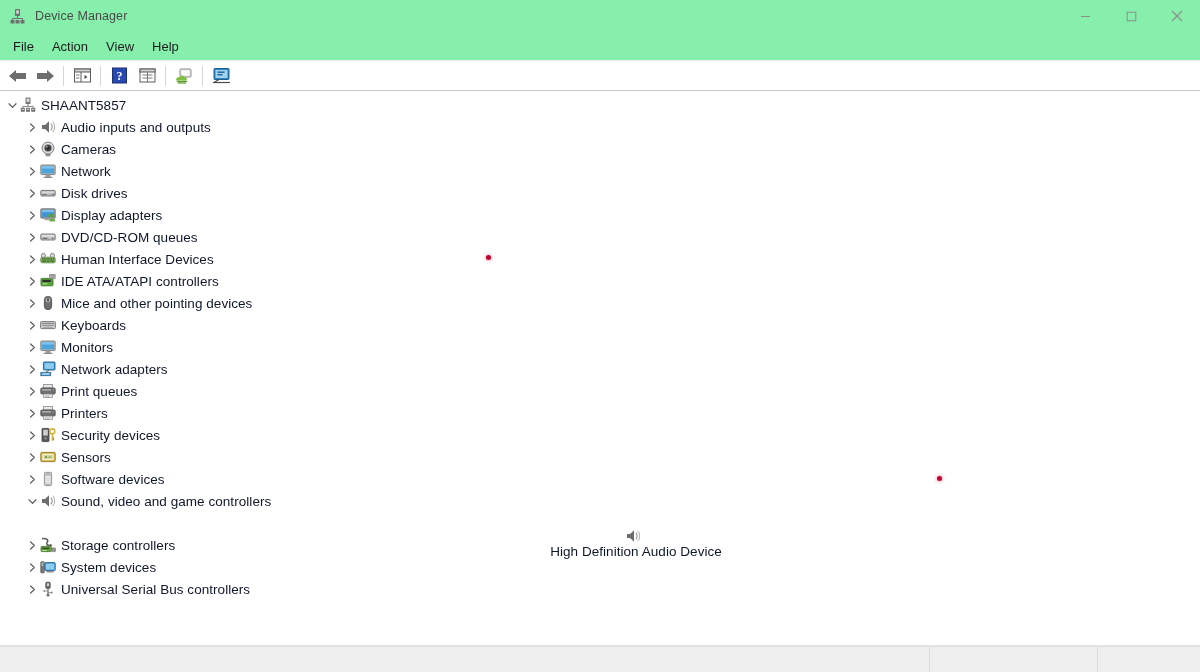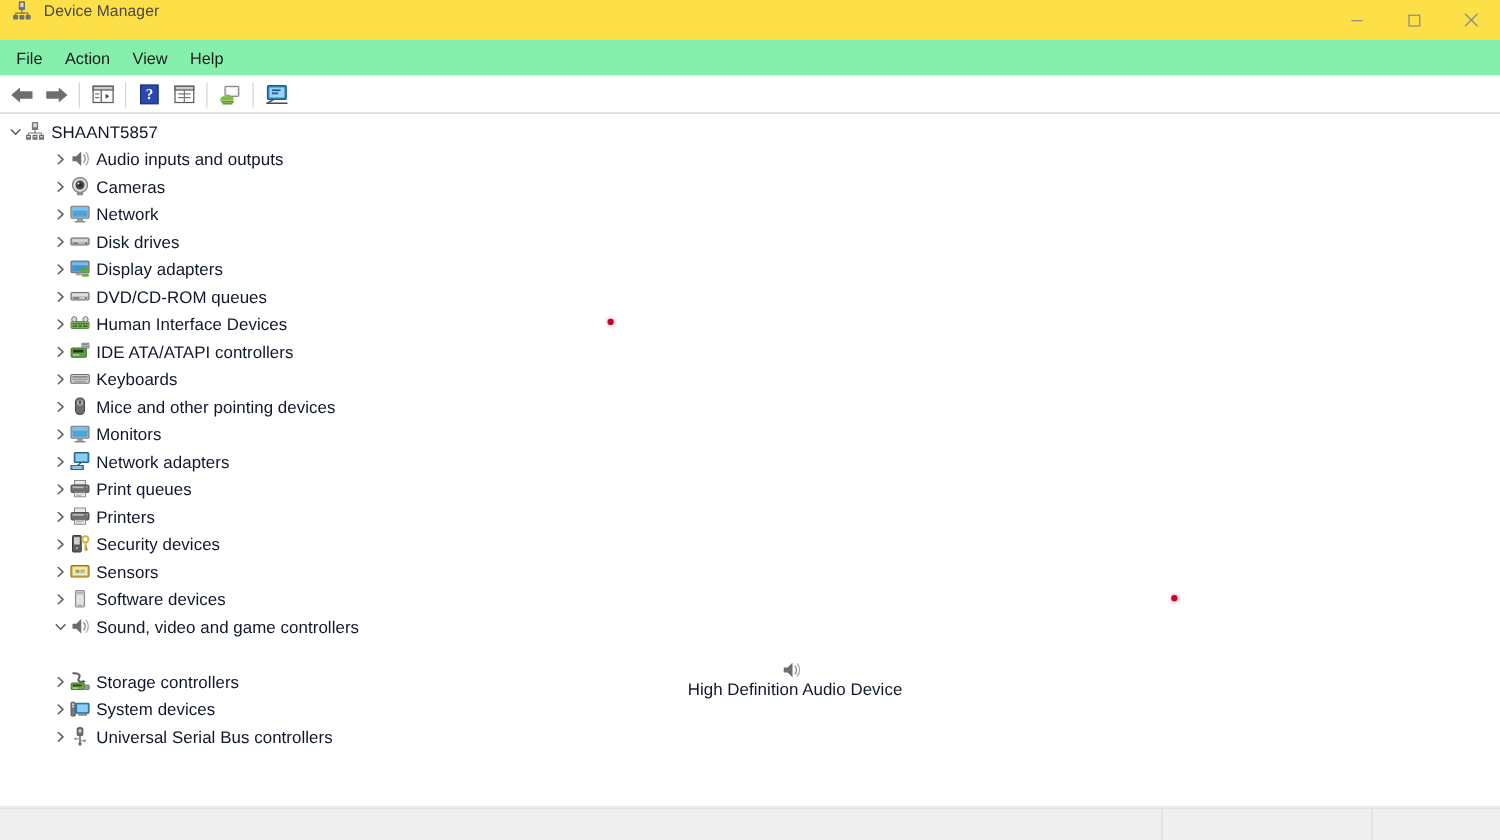--- a/index.html
+++ b/index.html
@@ -18,23 +18,23 @@
     height: 672px;
     background: #ffffff;
     display: flex;
     flex-direction: column;
   }
 
   
   .titlebar {
     height: 32px;
     min-height: 32px;
-    background: #fde047;
-    display: flex;
-    align-items: flex-start;
+    background: #86efac;
+    display: flex;
+    align-items: center;
     position: relative;
   }
   .title-left {
     display: flex;
     align-items: center;
     padding-left: 9px;
     gap: 9px;
   }
   .app-icon {
     width: 17px; height: 17px;
@@ -135,21 +135,21 @@
     position: relative;
     margin-right: 5px;
   }
   .node .nicon svg { display: block; }
   .node .nlabel {
     font-size: 13.5px;
     color: #0f172a;
     letter-spacing: 0.05px;
   }
   .lvl0 { padding-left: 4px; }
-  .lvl1 { padding-left: 40px; text-align: center; }
+  .lvl1 { padding-left: 24px; text-align: center; }
   .lvl2 { padding-left: 72px; flex-direction: column; }
   .lvl2 .nicon { margin-right: 7px; }
 
   
   .marker {
     position: absolute;
     width: 5px; height: 5px;
     border-radius: 50%;
     background: #c3002f;
     box-shadow: 0 0 3px 1px rgba(220,30,60,0.30);
@@ -451,43 +451,43 @@
           <span class="nlabel">IDE ATA/ATAPI controllers</span>
         </div>
         <div class="node lvl1">
           <span class="twisty">
             <svg width="9" height="9" viewBox="0 0 9 9">
     <path d="M2.6 1 L6.4 4.5 L2.6 8" fill="none" stroke="#5f5f5f" stroke-width="1.25" stroke-linecap="round" stroke-linejoin="round"></path>
             </svg>
           </span>
           <span class="nicon">
             <svg width="16" height="16" viewBox="0 0 16 16">
+      <rect x="4.4" y="1.4" width="7.2" height="13.2" rx="3.4" fill="#6e6e6e" stroke="#4a4a4a" stroke-width="0.9"></rect>
+      <rect x="5.6" y="2.6" width="4.8" height="5" rx="2" fill="#a9a9a9"></rect>
+      <line x1="8" y1="2.6" x2="8" y2="6.4" stroke="#4a4a4a" stroke-width="0.8"></line>
+      <rect x="7.3" y="3.6" width="1.4" height="2.4" rx="0.6" fill="#4a4a4a"></rect>
+    </svg>
+          </span>
+          <span class="nlabel">Mice and other pointing devices</span>
+        </div>
+        <div class="node lvl1">
+          <span class="twisty">
+            <svg width="9" height="9" viewBox="0 0 9 9">
+    <path d="M2.6 1 L6.4 4.5 L2.6 8" fill="none" stroke="#5f5f5f" stroke-width="1.25" stroke-linecap="round" stroke-linejoin="round"></path>
+            </svg>
+          </span>
+          <span class="nicon">
+            <svg width="16" height="16" viewBox="0 0 16 16">
       <rect x="0.6" y="4.6" width="14.8" height="7" rx="1" fill="#d2d2d2" stroke="#6f6f6f" stroke-width="0.9"></rect>
       <rect x="1.8" y="5.8" width="12.4" height="1.4" fill="#8d8d8d"></rect>
       <rect x="1.8" y="7.9" width="12.4" height="1.2" fill="#9b9b9b"></rect>
       <rect x="3.4" y="9.7" width="9.2" height="1.1" rx="0.3" fill="#9b9b9b"></rect>
     </svg>
           </span>
           <span class="nlabel">Keyboards</span>
-        </div>
-        <div class="node lvl1">
-          <span class="twisty">
-            <svg width="9" height="9" viewBox="0 0 9 9">
-    <path d="M2.6 1 L6.4 4.5 L2.6 8" fill="none" stroke="#5f5f5f" stroke-width="1.25" stroke-linecap="round" stroke-linejoin="round"></path>
-            </svg>
-          </span>
-          <span class="nicon">
-            <svg width="16" height="16" viewBox="0 0 16 16">
-      <rect x="4.4" y="1.4" width="7.2" height="13.2" rx="3.4" fill="#6e6e6e" stroke="#4a4a4a" stroke-width="0.9"></rect>
-      <rect x="5.6" y="2.6" width="4.8" height="5" rx="2" fill="#a9a9a9"></rect>
-      <line x1="8" y1="2.6" x2="8" y2="6.4" stroke="#4a4a4a" stroke-width="0.8"></line>
-      <rect x="7.3" y="3.6" width="1.4" height="2.4" rx="0.6" fill="#4a4a4a"></rect>
-    </svg>
-          </span>
-          <span class="nlabel">Mice and other pointing devices</span>
         </div>
         <div class="node lvl1">
           <span class="twisty">
             <svg width="9" height="9" viewBox="0 0 9 9">
     <path d="M2.6 1 L6.4 4.5 L2.6 8" fill="none" stroke="#5f5f5f" stroke-width="1.25" stroke-linecap="round" stroke-linejoin="round"></path>
             </svg>
           </span>
           <span class="nicon">
             <svg width="16" height="16" viewBox="0 0 16 16">
       <rect x="0.8" y="2" width="14.4" height="9.6" rx="0.8" fill="#b9b9b9" stroke="#7a7a7a" stroke-width="0.9"></rect>

